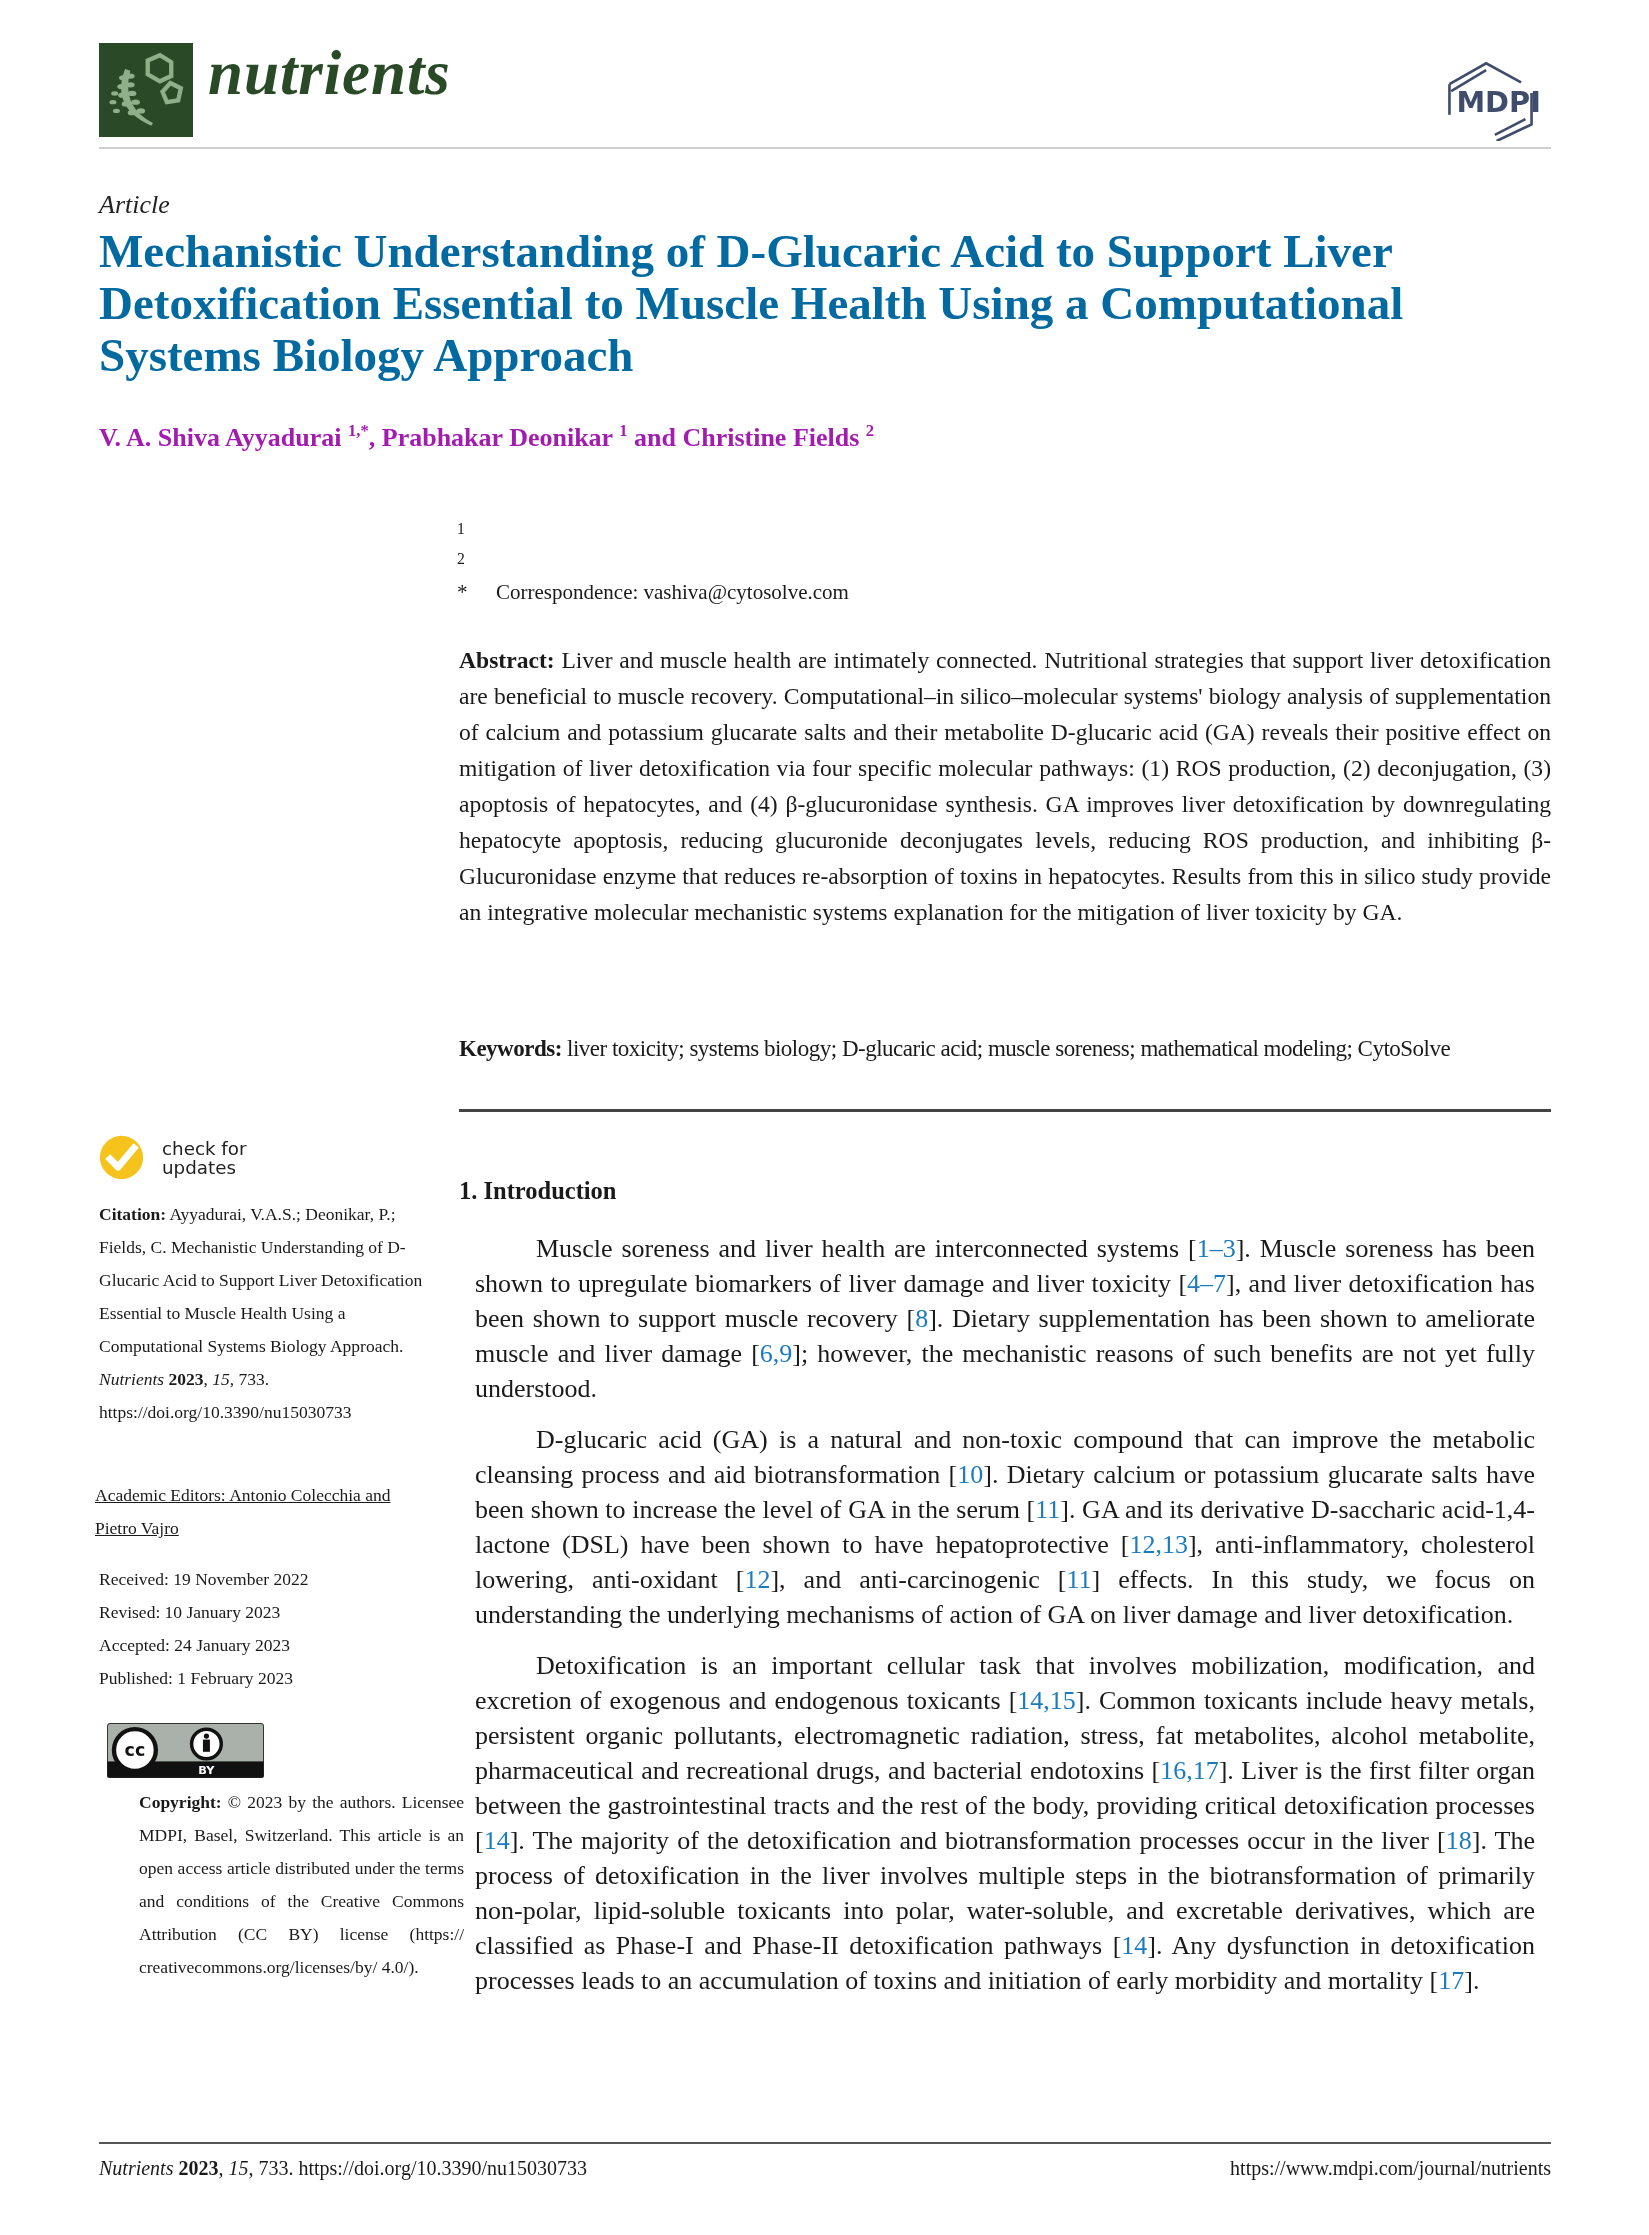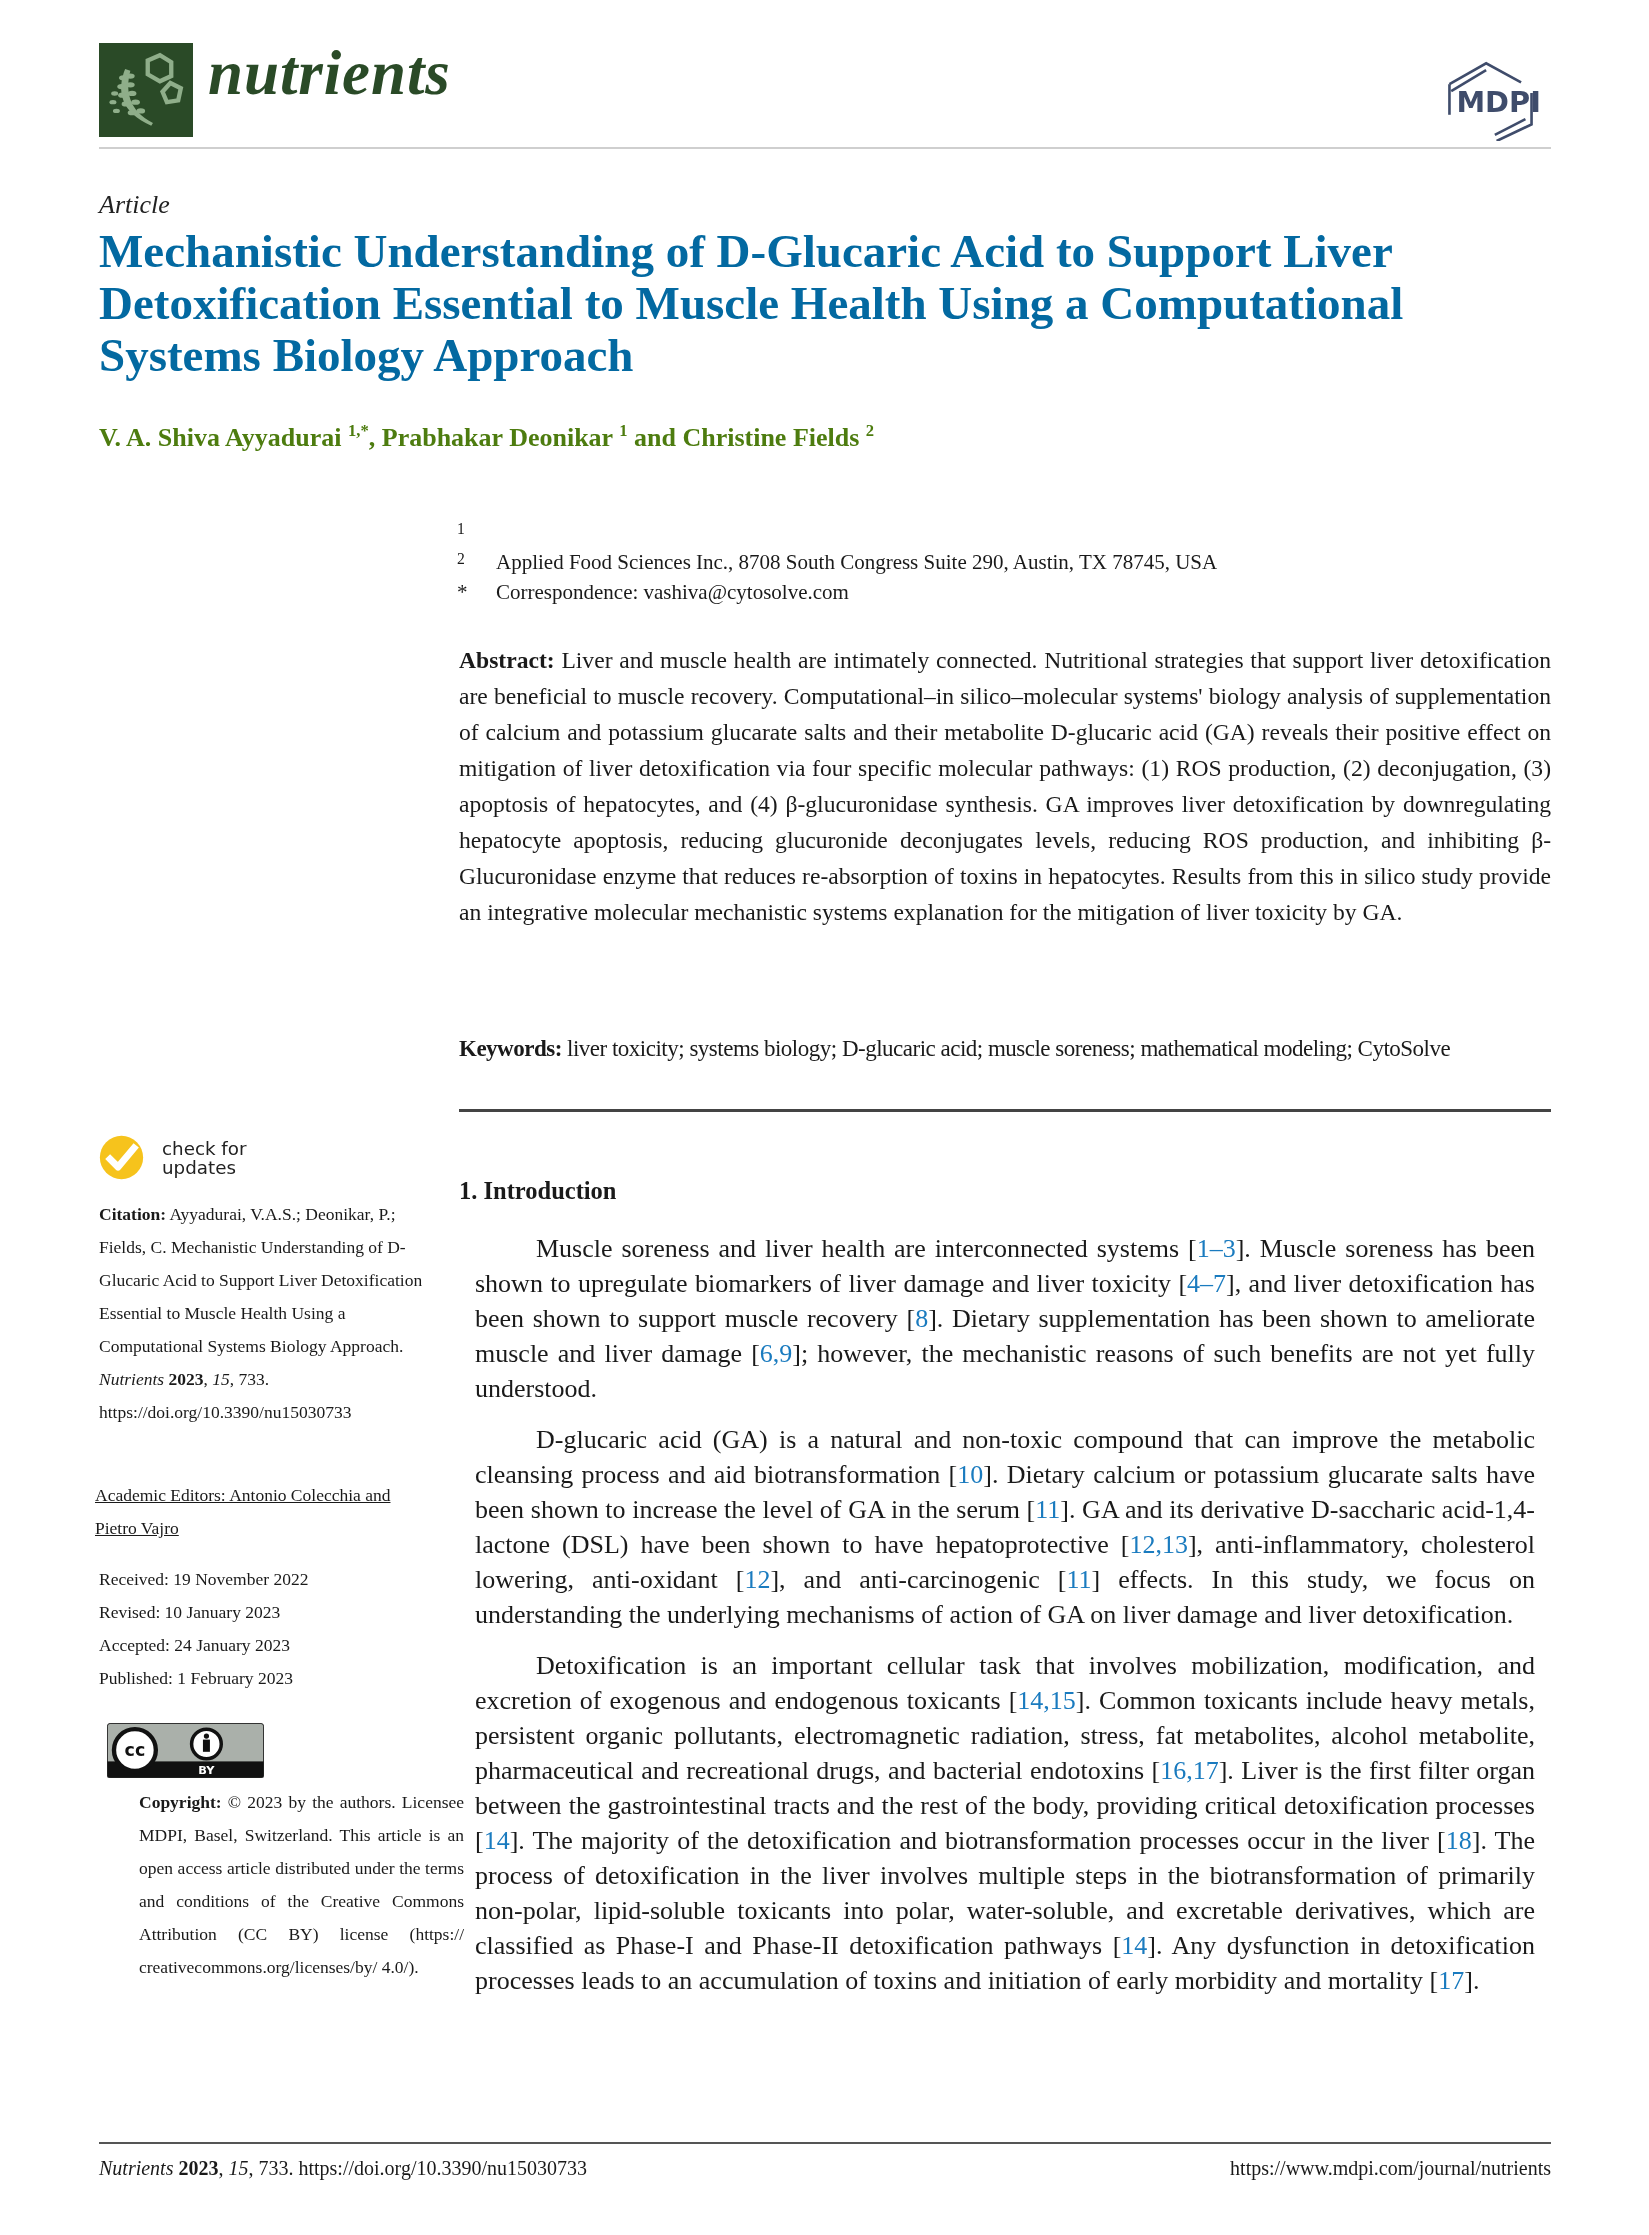--- a/index.html
+++ b/index.html
@@ -11,21 +11,21 @@
 
   
   #journal-logo { left: 99px; top: 43px; width: 94px; height: 94px; background: #2a4a27; }
   #journal-name { left: 208px; top: 42px; font-size: 63px; font-style: italic; font-weight: bold; color: #2a4a27; letter-spacing: 0.9px; line-height: 1; }
   #publisher-logo { left: 1425px; top: 58px; width: 131px; height: 83px; }
   #header-rule { left: 99px; top: 147px; width: 1452px; height: 1.7px; background: #cfcfcf; }
 
   
   #article-type { left: 99px; top: 190px; font-size: 26px; font-style: italic; color: #222; }
   #article-title { left: 99px; top: 225px; width: 1397px; font-size: 47px; font-weight: bold; line-height: 52px; color: #0369a1; }
-  #authors { left: 99px; top: 421px; font-size: 26px; font-weight: bold; color: #4d7c0f; }
+  #authors { left: 99px; top: 421px; font-size: 26px; font-weight: bold; color: #a21caf; }
   #authors sup { font-size: 16.6px; }
 
   
   #affiliations { left: 457px; top: 517px; width: 1101px; font-size: 21px; line-height: 30px; }
   .aff-row { display: flex; }
   .aff-mark { width: 39px; font-size: 15.7px; position: relative; top: -3.5px; }
 
   
   #abstract { left: 459px; top: 642px; width: 1092px; font-size: 23.6px; line-height: 36px; text-align: justify; }
   .bold { font-weight: bold; }
@@ -109,21 +109,20 @@
   <span>Christine Fields</span>
   <sup>2</sup>
 </div>
 
 <div id="affiliations" class="abs">
   <div class="aff-row">
     <span class="aff-mark">1</span>
   </div>
   <div class="aff-row">
     <span class="aff-mark">2</span>
-    <span>Applied Food Sciences Inc., 8708 South Congress Suite 290, Austin, TX 78745, USA</span>
   </div>
   <div class="aff-row">
     <span class="aff-mark" style="font-size:21px; top:0;">*</span>
     <span>Correspondence: vashiva@cytosolve.com</span>
   </div>
 </div>
 
 <div id="abstract" class="abs">
   <span class="bold">Abstract:</span>
   <span>Liver and muscle health are intimately connected. Nutritional strategies that support liver detoxification are beneficial to muscle recovery. Computational–in silico–molecular systems' biology analysis of supplementation of calcium and potassium glucarate salts and their metabolite D-glucaric acid (GA) reveals their positive effect on mitigation of liver detoxification via four specific molecular pathways: (1) ROS production, (2) deconjugation, (3) apoptosis of hepatocytes, and (4) β-glucuronidase synthesis. GA improves liver detoxification by downregulating hepatocyte apoptosis, reducing glucuronide deconjugates levels, reducing ROS production, and inhibiting β-Glucuronidase enzyme that reduces re-absorption of toxins in hepatocytes. Results from this in silico study provide an integrative molecular mechanistic systems explanation for the mitigation of liver toxicity by GA.</span>

